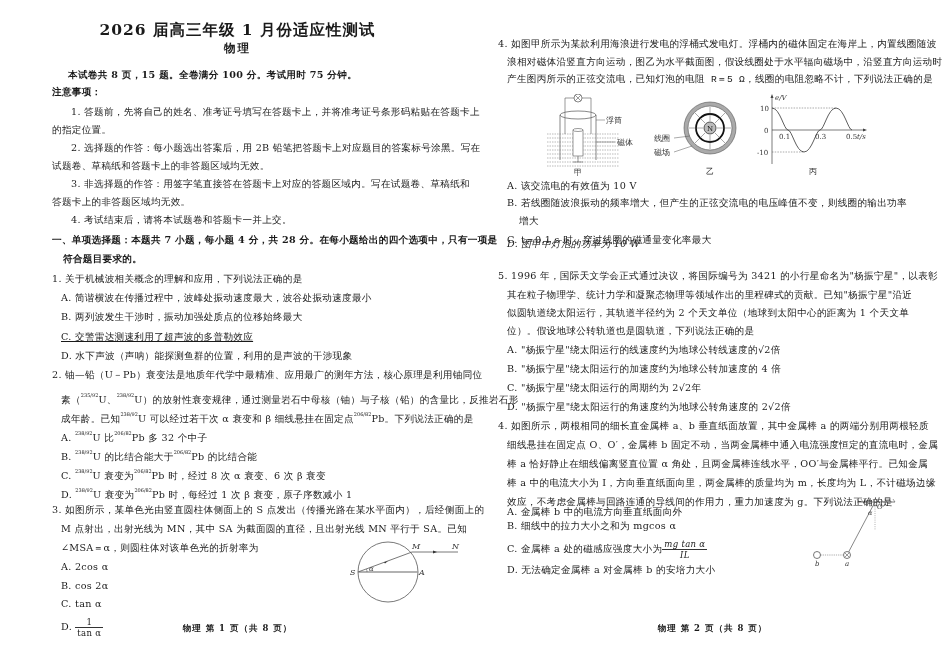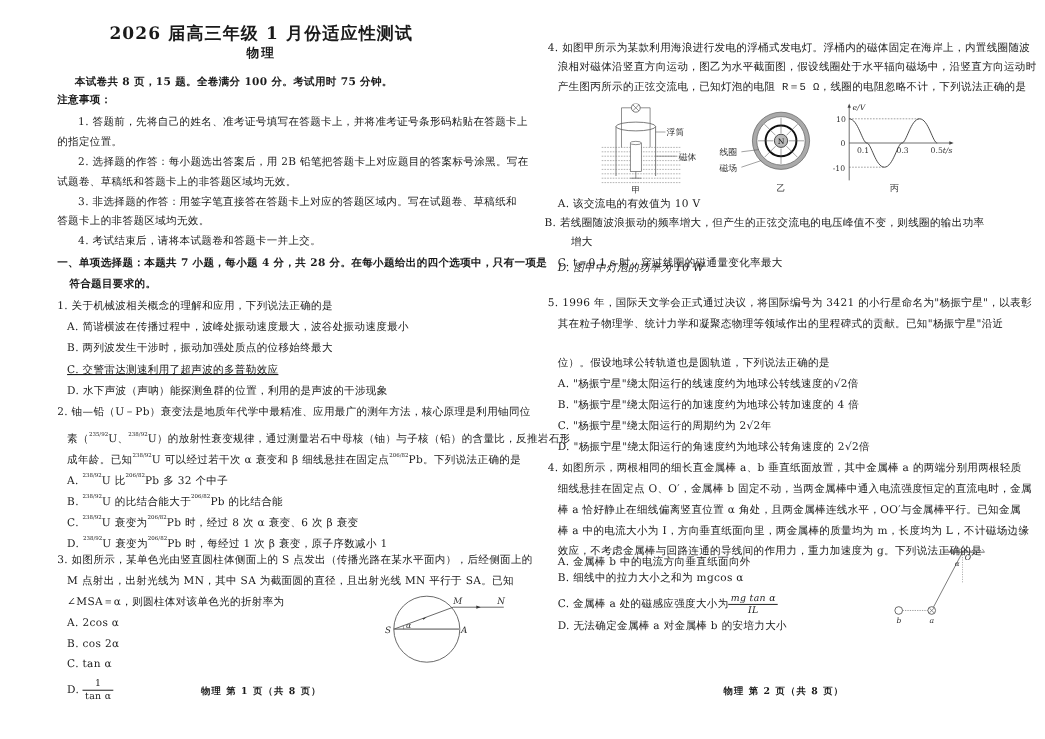--- a/index.html
+++ b/index.html
@@ -179,27 +179,28 @@
     <text x="26" y="47" font-size="7" fill="#333">0.1</text>
     <text x="62" y="47" font-size="7" fill="#333">0.3</text>
     <text x="93" y="47" font-size="7" fill="#333">0.5</text>
     <line x1="19" y1="16" x2="83" y2="16" stroke="#555" stroke-width="0.5" stroke-dasharray="1.5 1.2"></line>
     <line x1="19" y1="60" x2="51" y2="60" stroke="#555" stroke-width="0.5" stroke-dasharray="1.5 1.2"></line>
     <path d="M19 16 C 27 16, 31 38, 35 38 C 39 38, 43 60, 51 60 C 59 60, 63 38, 67 38 C 71 38, 75 16, 83 16 C 91 16, 95 38, 99 38" fill="none" stroke="#333" stroke-width="0.8"></path>
     <text x="56" y="82" font-size="8" fill="#333">丙</text>
   </svg>
 
   <div class="t" style="left:32px;top:180px;">A. 该交流电的有效值为 10 V</div>
-  <div class="t" style="left:20px;top:197px;">B. 若线圈随波浪振动的频率增大，但产生的正弦交流电的电压峰值不变，则线圈的输出功率</div>
+  <div class="t" style="left:32px;top:197px;">B. 若线圈随波浪振动的频率增大，但产生的正弦交流电的电压峰值不变，则线圈的输出功率</div>
   <div class="t" style="left:44px;top:215px;">增大</div>
   <div class="t" style="left:32px;top:234px;">C. t＝0.1 s 时，穿过线圈的磁通量变化率最大</div>
   <div class="t" style="left:32px;top:238px;font-style:italic;">D. 图甲中灯泡的功率为 10 W</div>
 
   <div class="t" style="left:23px;top:270px;">5. 1996 年，国际天文学会正式通过决议，将国际编号为 3421 的小行星命名为"杨振宁星"，以表彰</div>
   <div class="t" style="left:32px;top:289px;">其在粒子物理学、统计力学和凝聚态物理等领域作出的里程碑式的贡献。已知"杨振宁星"沿近</div>
+  <div class="t" style="left:32px;top:307px;">似圆轨道绕太阳运行，其轨道半径约为 2 个天文单位（地球到太阳中心的距离为 1 个天文单</div>
   <div class="t" style="left:32px;top:325px;">位）。假设地球公转轨道也是圆轨道，下列说法正确的是</div>
   <div class="t" style="left:32px;top:344px;">A. "杨振宁星"绕太阳运行的线速度约为地球公转线速度的√2倍</div>
   <div class="t" style="left:32px;top:363px;">B. "杨振宁星"绕太阳运行的加速度约为地球公转加速度的 4 倍</div>
   <div class="t" style="left:32px;top:382px;">C. "杨振宁星"绕太阳运行的周期约为 2√2年</div>
   <div class="t" style="left:32px;top:401px;">D. "杨振宁星"绕太阳运行的角速度约为地球公转角速度的 2√2倍</div>
 
   <div class="t" style="left:23px;top:420px;">4. 如图所示，两根相同的细长直金属棒 a、b 垂直纸面放置，其中金属棒 a 的两端分别用两根轻质</div>
   <div class="t" style="left:32px;top:439px;">细线悬挂在固定点 O、O′，金属棒 b 固定不动，当两金属棒中通入电流强度恒定的直流电时，金属</div>
   <div class="t" style="left:32px;top:458px;">棒 a 恰好静止在细线偏离竖直位置 α 角处，且两金属棒连线水平，OO′与金属棒平行。已知金属</div>
   <div class="t" style="left:32px;top:477px;">棒 a 中的电流大小为 I，方向垂直纸面向里，两金属棒的质量均为 m，长度均为 L，不计磁场边缘</div>

